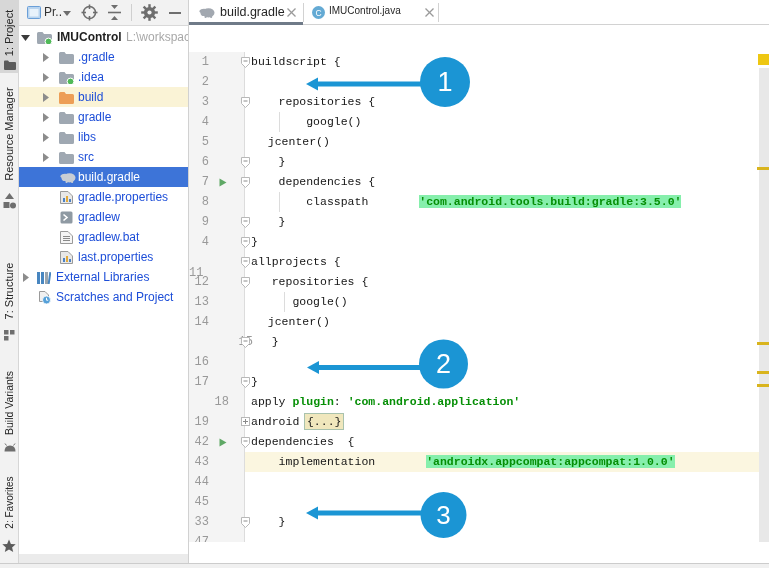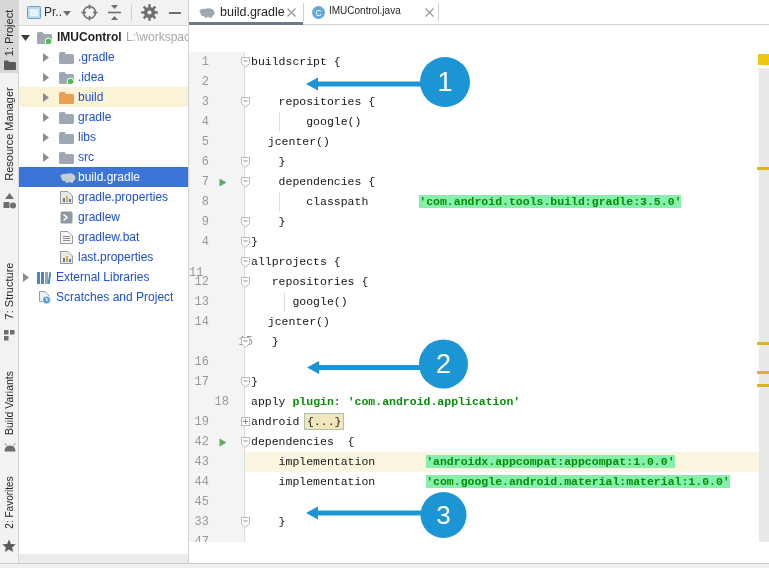--- a/index.html
+++ b/index.html
@@ -292,21 +292,20 @@
           <path d="M0.5 0.5 L7.5 4.5 L0.5 8.5 Z" fill="#5fa865"></path>
         </svg>
 <svg class="abs" style="left:52px;top:385px;" width="9" height="11">
           <path d="M0.5 0.5 L8.5 0.5 L8.5 6.5 L4.5 10.5 L0.5 6.5 Z" fill="#fff" stroke="#b8b8b8"></path>
           <line x1="2.5" y1="4" x2="6.5" y2="4" stroke="#8a8a8a"></line>
         </svg>
 <div class="cline" style="left:62px;top:380px;">dependencies  {</div>
 <div class="lnum abs" style="left:0;top:400px;width:20px;text-align:right;">43</div>
 <div class="cline" style="left:62px;top:400px;">    implementation <span class="grn shl">'androidx.appcompat:appcompat:1.0.0'</span></div>
 <div class="lnum abs" style="left:0;top:420px;width:20px;text-align:right;">44</div>
-<div class="cline" style="left:62px;top:420px;">    implementation <span class="grn shl">'com.google.android.material:material:1.0.0'</span></div>
 <div class="lnum abs" style="left:0;top:440px;width:20px;text-align:right;">45</div>
 <div class="lnum abs" style="left:0;top:460px;width:20px;text-align:right;">33</div>
 <svg class="abs" style="left:52px;top:465px;" width="9" height="11">
           <path d="M0.5 0.5 L8.5 0.5 L8.5 6.5 L4.5 10.5 L0.5 6.5 Z" fill="#fff" stroke="#b8b8b8"></path>
           <line x1="2.5" y1="4" x2="6.5" y2="4" stroke="#8a8a8a"></line>
         </svg>
 <div class="cline" style="left:62px;top:460px;">    }</div>
 <div class="lnum abs" style="left:0;top:480px;width:20px;text-align:right;">47</div>
 <div class="abs" style="left:90px;top:60px;width:1px;height:20px;background:#dcdcdc;"></div>
 <div class="abs" style="left:90px;top:140px;width:1px;height:20px;background:#dcdcdc;"></div>

